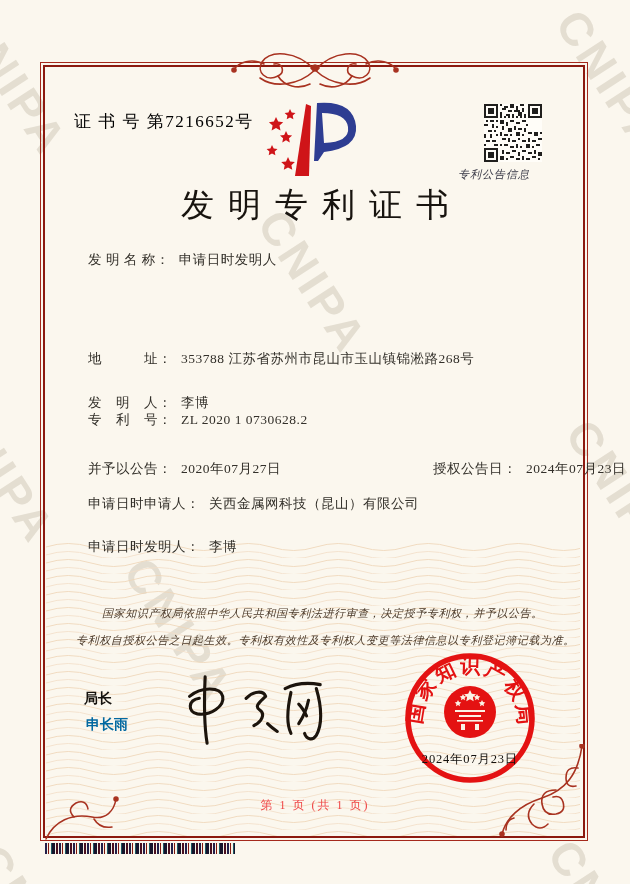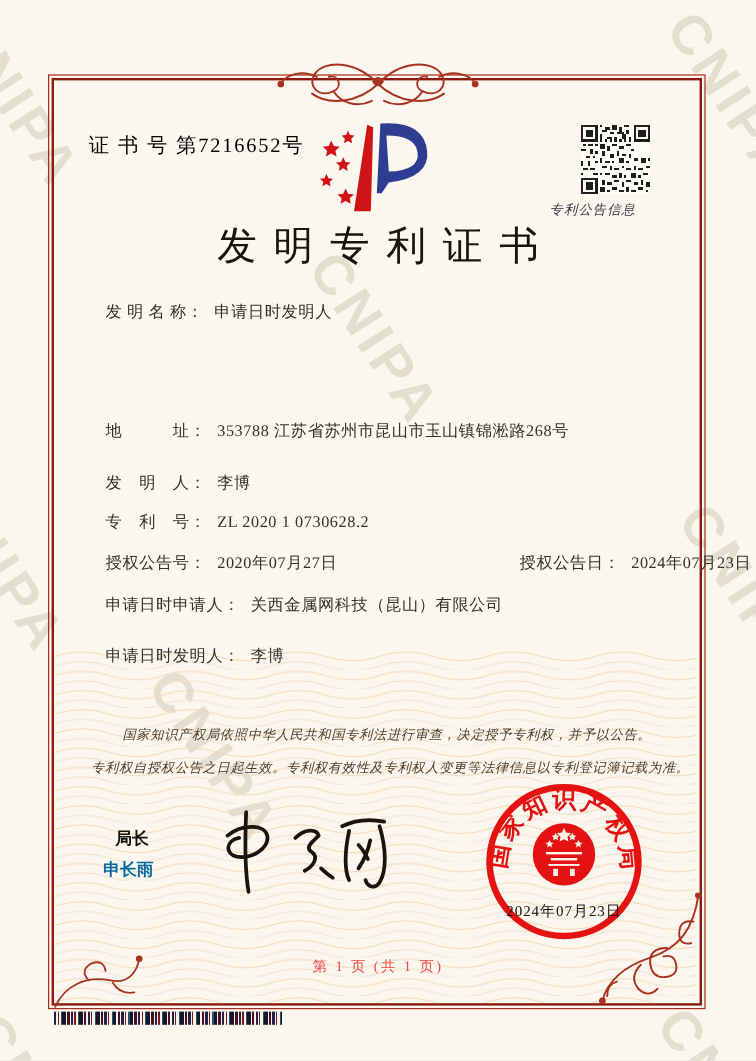--- a/index.html
+++ b/index.html
@@ -26,21 +26,21 @@
   
   .row{position:absolute;left:88px;font-size:13.5px;letter-spacing:.5px;white-space:nowrap;color:#33302a;}
   .row .val{margin-left:9px;}
   .col2{position:absolute;left:345px;top:0;white-space:nowrap;}
   
   .notice{position:absolute;left:76px;top:600px;width:480px;font-size:11px;
       font-style:italic;letter-spacing:.6px;line-height:27px;color:#4b3a2a;}
   .notice .l1{text-indent:26px;white-space:nowrap;}
   .notice .l2{white-space:nowrap;}
   
-  .director-label{position:absolute;left:96px;top:690px;font-family:"Liberation Sans",sans-serif;
+  .director-label{position:absolute;left:84px;top:690px;font-family:"Liberation Sans",sans-serif;
       font-weight:bold;font-size:14px;color:#15120e;}
   .director-name{position:absolute;left:86px;top:716px;font-family:"Liberation Sans",sans-serif;
       font-weight:bold;font-size:14px;color:#0369a1;}
   .signature{position:absolute;left:172px;top:668px;width:156px;height:84px;}
   .seal{position:absolute;left:402px;top:650px;width:136px;height:136px;}
   
   .page-info{position:absolute;left:0;top:797px;width:100%;text-align:center;
       font-size:12px;letter-spacing:2px;color:#ef4444;}
   .barcode{position:absolute;left:45px;top:843px;width:190px;height:11px;
       background:repeating-linear-gradient(90deg,
@@ -159,25 +159,25 @@
 
   <div class="row" style="top:251px">
     <span class="lbl">发 明 名 称：</span><span class="val">申请日时发明人</span>
   </div>
   <div class="row" style="top:350px">
     <span class="lbl">地　　　址：</span><span class="val">353788 江苏省苏州市昆山市玉山镇锦淞路268号</span>
   </div>
   <div class="row" style="top:394px">
     <span class="lbl">发　明　人：</span><span class="val">李博</span>
   </div>
-  <div class="row" style="top:426px;width:460px">
+  <div class="row" style="top:411px;width:460px">
     <span class="lbl">专　利　号：</span><span class="val">ZL 2020 1 0730628.2</span>
   </div>
   <div class="row" style="top:460px;width:460px">
-    <span class="lbl">授权公告号：</span><span class="val">2020年07月27日</span>
+    <span class="lbl">并予以公告：</span><span class="val">2020年07月27日</span>
     <span class="col2">
       <span class="lbl">授权公告日：</span><span class="val">2024年07月23日</span>
     </span>
   </div>
   <div class="row" style="top:538px">
     <span class="lbl">申请日时发明人：</span><span class="val">李博</span>
   </div>
   <div class="row" style="top:495px">
     <span class="lbl">申请日时申请人：</span><span class="val">关西金属网科技（昆山）有限公司</span>
   </div>

